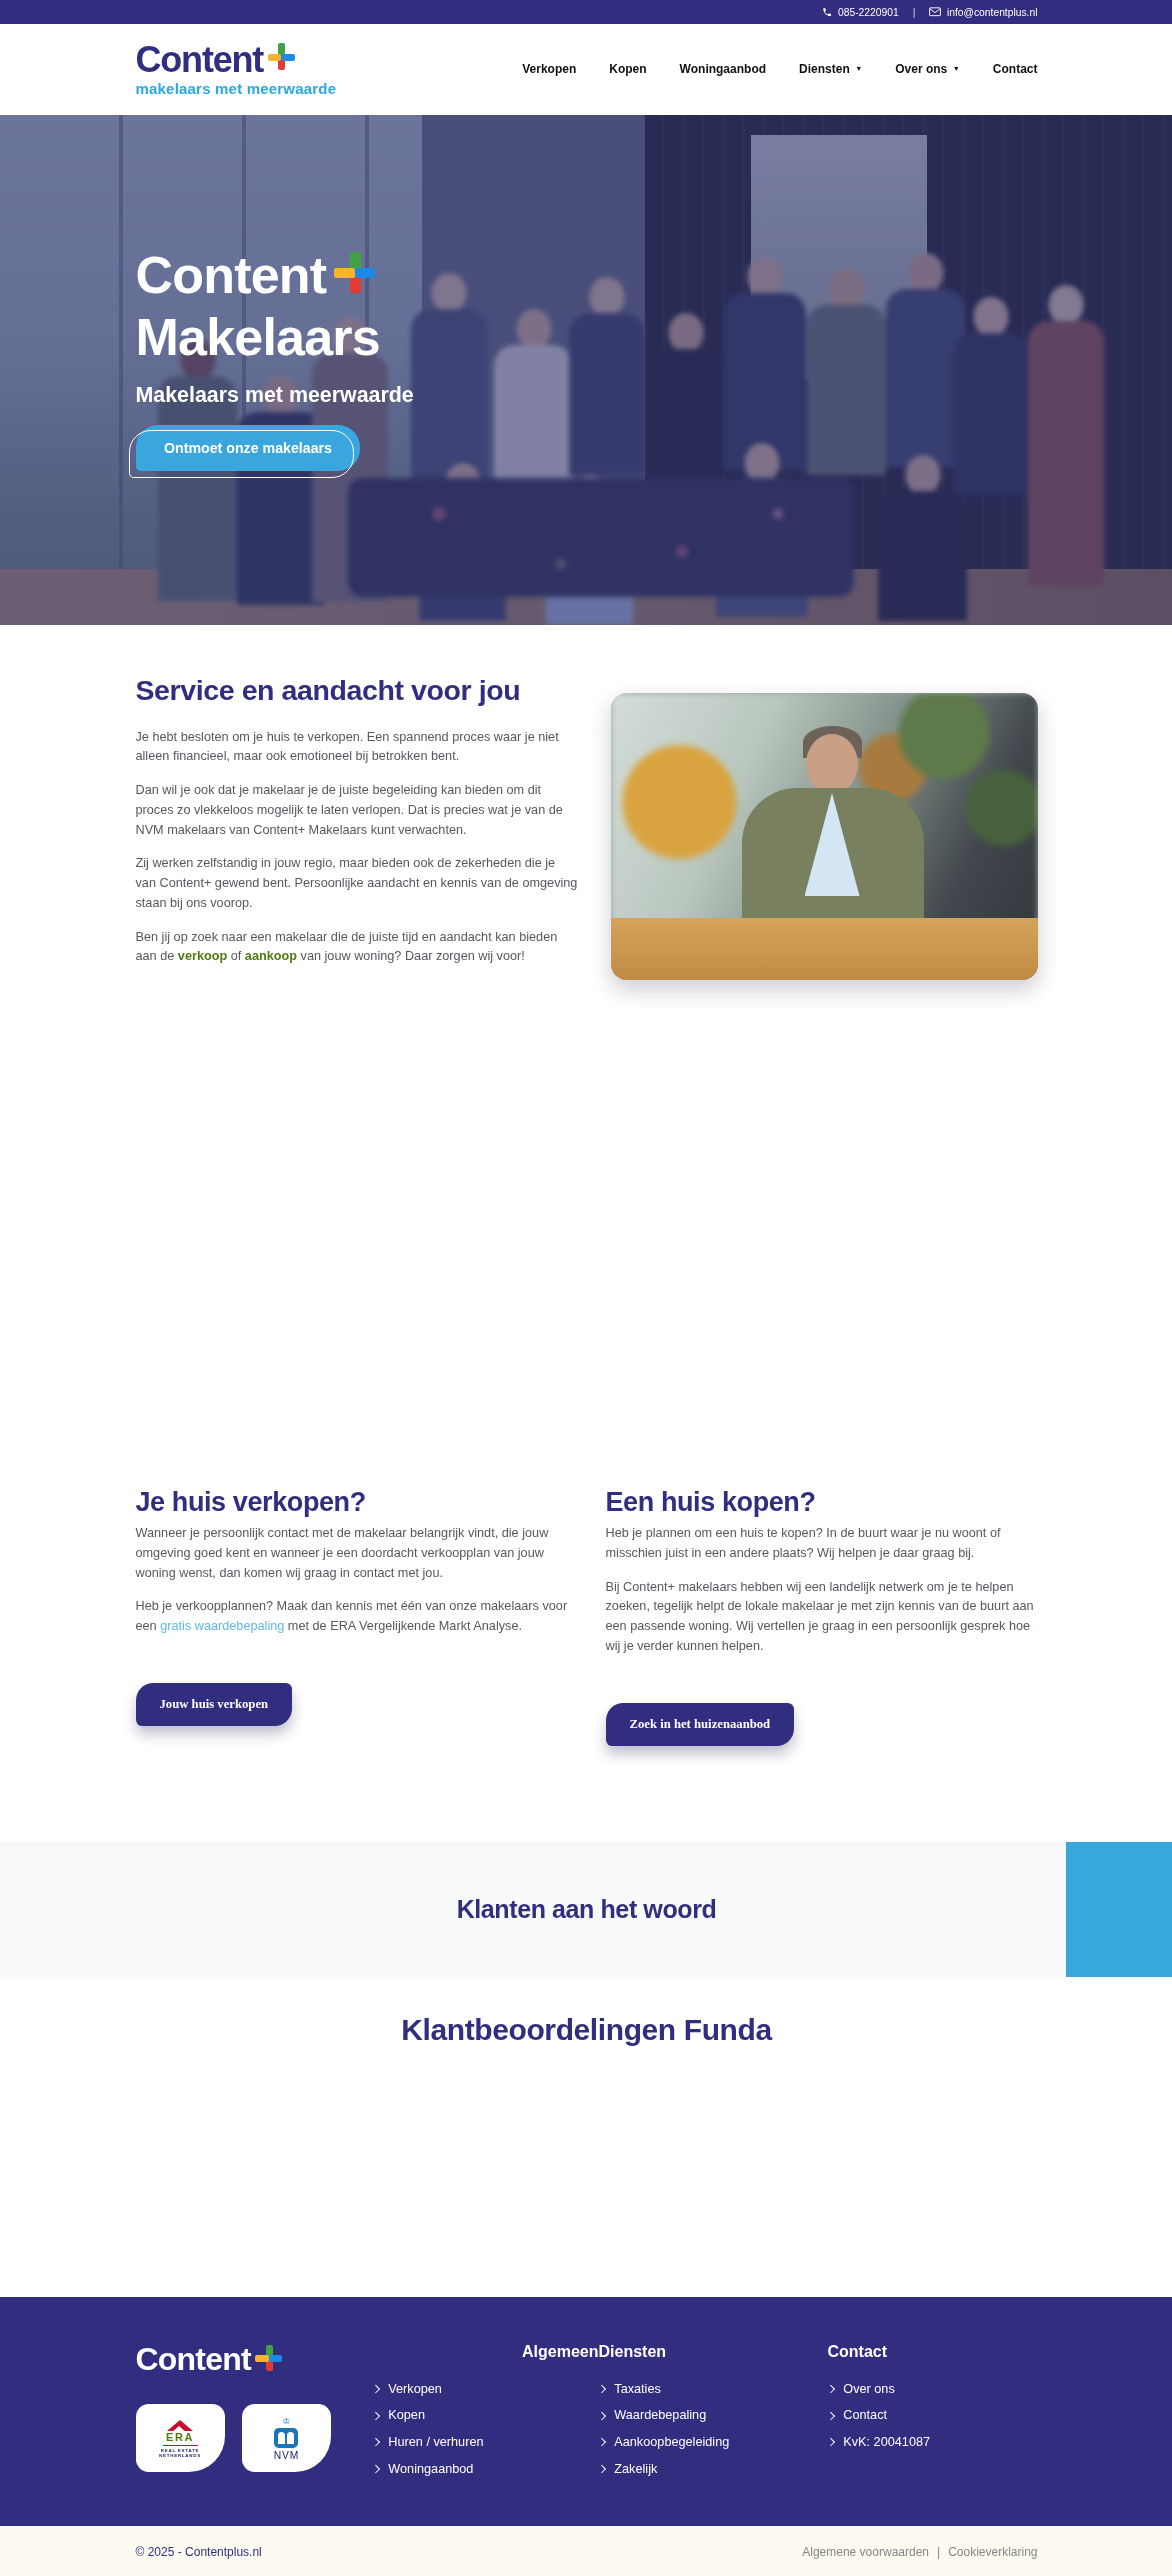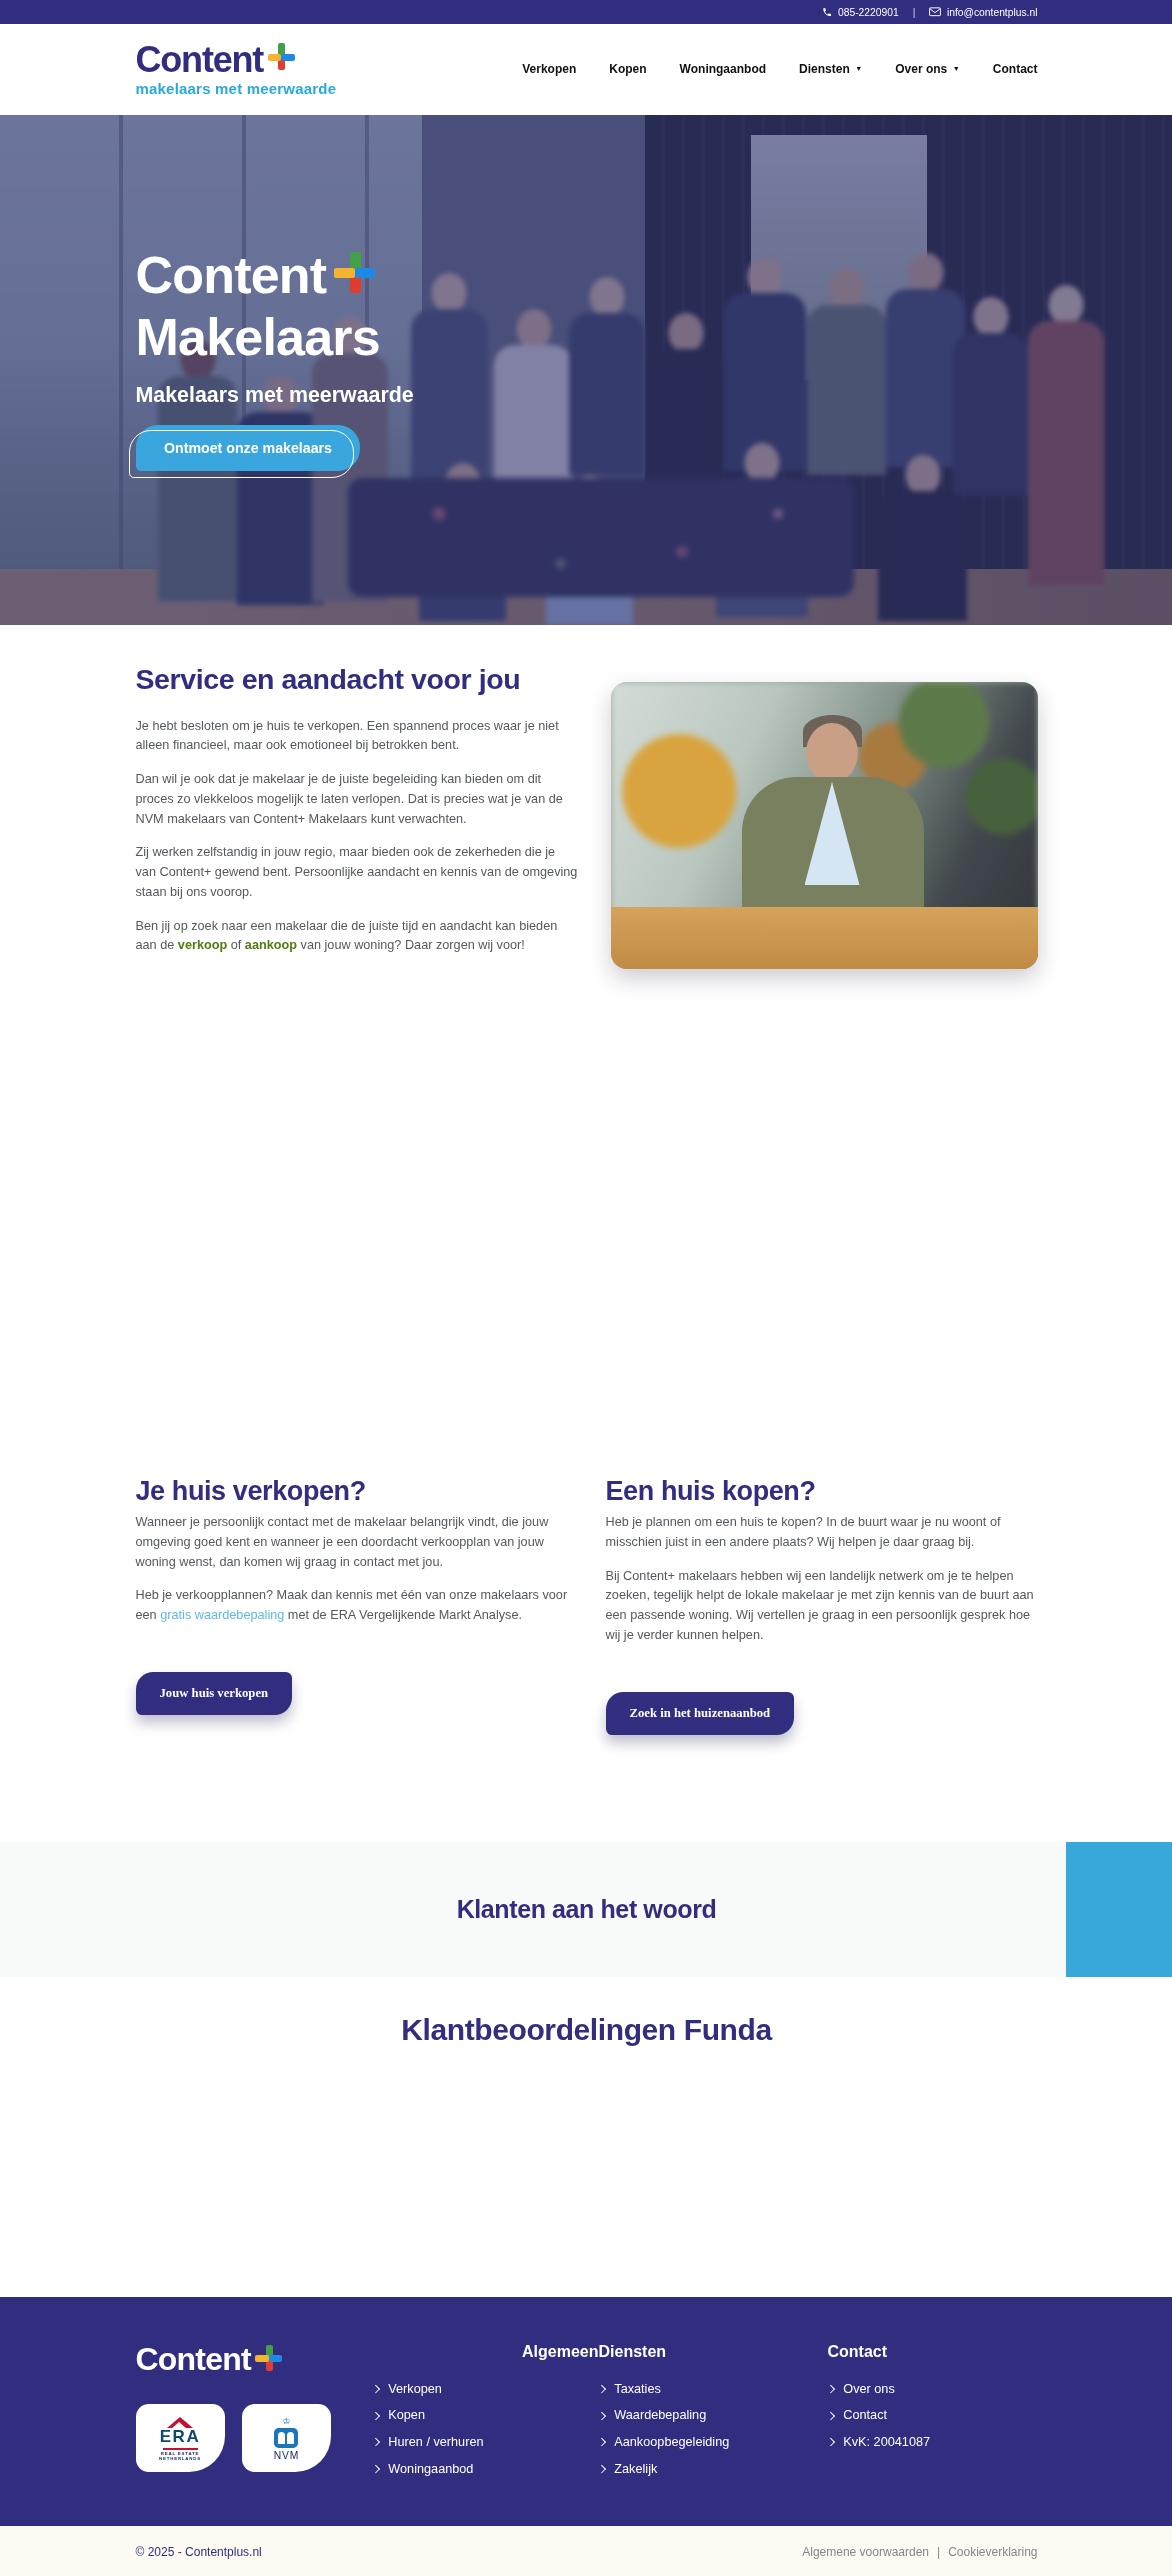--- a/index.html
+++ b/index.html
@@ -61,21 +61,21 @@
   .plus-big .ph-l { left:0;  top:16px; width:20.6px; height:10.3px; }
   .plus-big .ph-r { left:20.6px; top:16px; width:20.6px; height:10.3px; }
   .hero-sub { color:#fff; font-size:21.4px; font-weight:700; margin-top:14.2px; }
   .cta { position:relative; display:inline-block; margin-top:17.4px; background:#3aa6de; color:#fff;
     font-size:14.2px; font-weight:600; padding:15px 28.5px; border:none; cursor:pointer;
     border-radius:22px 22px 22px 4.7px; font-family:inherit; }
   .cta::after { content:''; position:absolute; left:-6.3px; top:4.7px; right:6.3px; bottom:-6.3px;
     border:1.6px solid #fff; border-radius:22px 22px 22px 4.7px; pointer-events:none; }
 
   
-  .service { height:1217px; background:#fff; padding-top:38px; }
+  .service { height:1217px; background:#fff; padding-top:49px; }
   .svc-flex { display:flex; align-items:flex-start; }
   .svc-text { width:455px; }
   h2.blue { color:#312e80; font-size:28.5px; font-weight:800; letter-spacing:-0.4px; margin-bottom:20.6px; }
   .ptext { color:#54595f; font-size:12.7px; line-height:1.55; margin-bottom:14.2px; max-width:443px; }
   .link-bold { color:#4d7c0f; font-weight:700; text-decoration:none; cursor:pointer; }
   .link-light { color:#5fb9e8; text-decoration:none; cursor:pointer; }
   .svc-photo { margin-left:auto; margin-top:19px; width:427px; height:287px; border-radius:16px; overflow:hidden;
     position:relative; box-shadow:0 9.5px 22px rgba(30,30,60,.22); background:#9aa79e; }
   .svcbg { position:absolute; inset:0; filter:blur(3.2px);
     background-image:radial-gradient(circle at 16% 38%, #d9a43f 0 55px, transparent 59px),
@@ -115,21 +115,21 @@
   .footer .container { display:flex; align-items:flex-start; }
   .fcol-brand { width:237px; }
   .flogo-word { font-size:32px; font-weight:800; color:#fff; letter-spacing:-0.8px; line-height:1; }
   .badges { display:flex; gap:17.4px; margin-top:28.5px; }
   .badge { width:89px; height:68px; background:#fff; border-radius:12.7px 12.7px 36px 12.7px;
     display:flex; flex-direction:column; align-items:center; justify-content:center; padding-top:3.2px; }
   .era-arrow { width:0; height:0; border-left:13.4px solid transparent; border-right:13.4px solid transparent;
     border-bottom:11px solid #c8102e; position:relative; }
   .era-arrow::after { content:''; position:absolute; left:-8.7px; top:5.5px; width:0; height:0;
     border-left:8.7px solid transparent; border-right:8.7px solid transparent; border-bottom:7.1px solid #fff; }
-  .era-name { color:#0c4a6e; font-weight:800; font-size:17px; letter-spacing:1.6px; line-height:1.1; }
+  .era-name { color:#4d7c0f; font-weight:800; font-size:11px; letter-spacing:1.6px; line-height:1.1; }
   .era-rule { width:35px; height:1.6px; background:#c8102e; margin:1.6px 0; }
   .era-sub { color:#1b2a6b; font-size:4.4px; font-weight:700; letter-spacing:0.8px; }
   .nvm-crown { color:#1b75bb; font-size:8.7px; line-height:1; }
   .nvm-square { width:24px; height:20.6px; background:#1b75bb; border-radius:4.7px; margin:1.6px 0; position:relative; }
   .nvm-square::before, .nvm-square::after { content:''; position:absolute; top:4px; width:7.1px; height:12.7px;
     background:#fff; border-radius:4px 4px 0 0; }
   .nvm-square::before { left:4px; } .nvm-square::after { right:4px; }
   .nvm-name { color:#1b2a6b; font-weight:400; font-size:10.3px; letter-spacing:0.8px; }
   .fcol1 { width:226px;text-align:right; } .fcol2 { width:229px; } .fcol3 { width:190px; }
   .fhead { font-size:16px; font-weight:800; margin-bottom:20.6px; }

